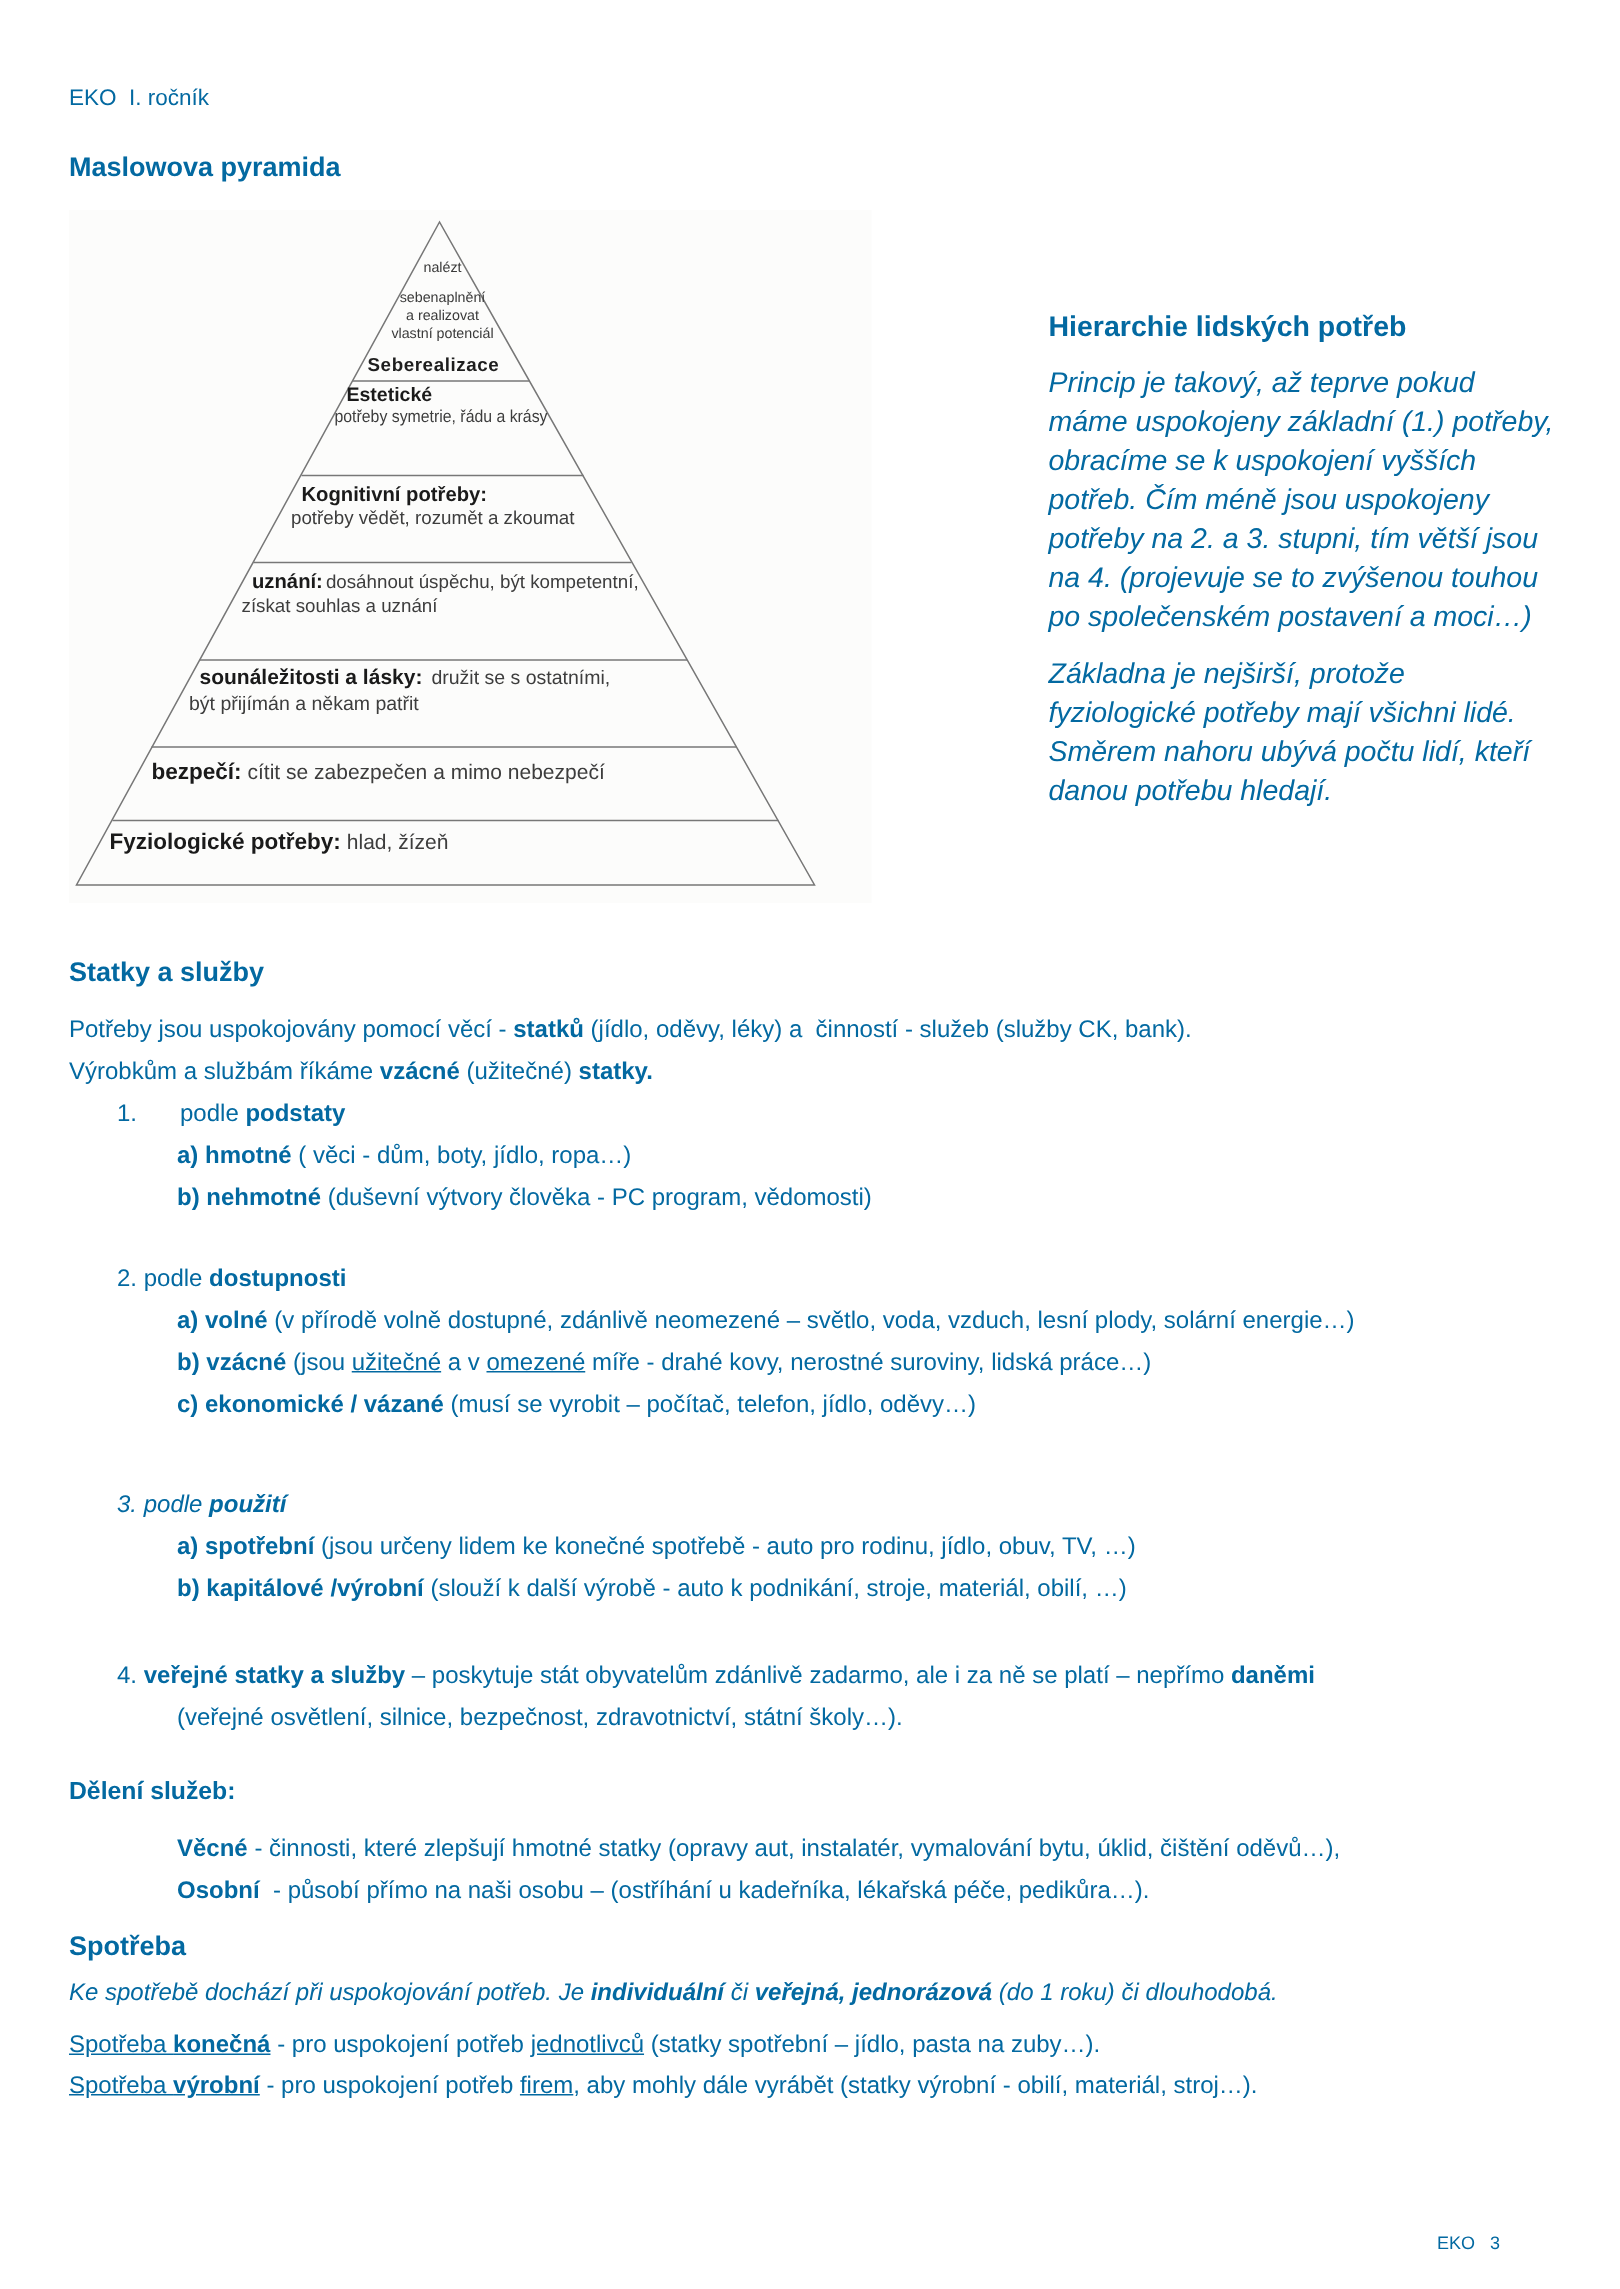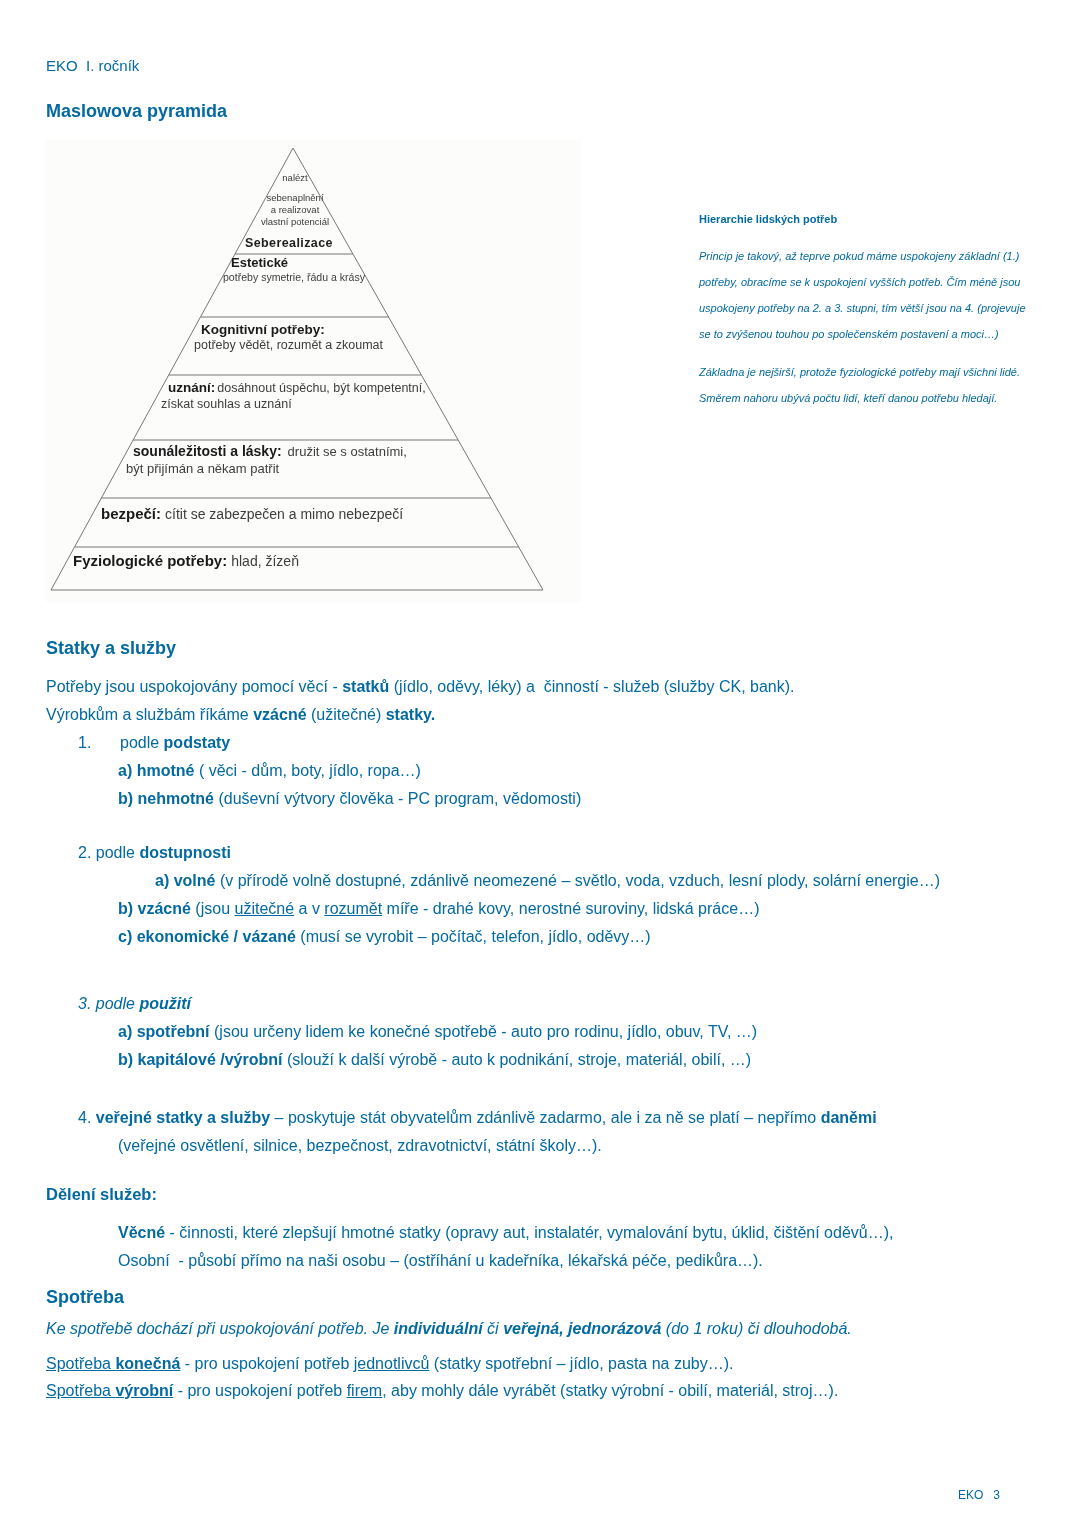--- a/index.html
+++ b/index.html
@@ -11,21 +11,21 @@
     font-family:"Liberation Sans", sans-serif;
     overflow:hidden;
     box-sizing:border-box;
     padding:56px 40px 0 46px;
   }
   .course { font-size:15px; line-height:19px; white-space:pre; }
   .h1 { font-size:18px; font-weight:bold; line-height:28px; }
   .doc-title { margin-top:22px; }
   .fig-row { display:flex; margin-top:15px; }
   .pyr-box { width:535px; height:462px; background:#fcfcfb; flex:none; }
-  .sidebar { width:354px; margin-left:118px; padding-top:66px; font-size:11px; line-height:26px; }
+  .sidebar { width:354px; margin-left:118px; padding-top:66px; font-size:19px; line-height:26px; }
   .sidebar-h { font-weight:bold; margin-bottom:11px; }
   .sidebar p { margin:0 0 12px 0; font-style:italic; }
   .rich { white-space:pre-wrap; }
   .body-line { font-size:16px; line-height:28px; white-space:pre-wrap; }
   .sec-statky { margin-top:32px; }
   .intro { margin-top:11px; }
   .sub-h { font-size:16.5px; font-weight:bold; line-height:28px; margin-top:12px; }
   .num-row { display:flex; }
   .num-cell { width:42px; flex:none; }
   .ind1 { margin-left:32px; }
@@ -111,35 +111,35 @@
 
 
   <div class="body-line num-row ind1">
     <span class="num-cell">1.</span>
     <span class="rich"><span>podle </span><span style="font-weight: bold;">podstaty</span></span>
   </div>
   <div class="body-line rich ind2"><span style="font-weight: bold;">a) hmotné</span><span> ( věci - dům, boty, jídlo, ropa…)</span></div>
   <div class="body-line rich ind2"><span style="font-weight: bold;">b) nehmotné</span><span> (duševní výtvory člověka - PC program, vědomosti)</span></div>
 
   <div class="body-line rich ind1 gap26"><span>2. podle </span><span style="font-weight: bold;">dostupnosti</span></div>
-  <div class="body-line rich ind2"><span style="font-weight: bold; margin-left: 37px;">a) volné</span><span> (v přírodě volně dostupné, zdánlivě neomezené – světlo, voda, vzduch, lesní plody, solární energie…)</span></div>
-  <div class="body-line rich ind2"><span style="font-weight: bold;">b) vzácné</span><span> (jsou </span><span style="text-decoration: underline;">užitečné</span><span> a v </span><span style="text-decoration: underline;">rozumět</span><span> míře - drahé kovy, nerostné suroviny, lidská práce…)</span></div>
+  <div class="body-line rich ind2"><span style="font-weight: bold;">a) volné</span><span> (v přírodě volně dostupné, zdánlivě neomezené – světlo, voda, vzduch, lesní plody, solární energie…)</span></div>
+  <div class="body-line rich ind2"><span style="font-weight: bold;">b) vzácné</span><span> (jsou </span><span style="text-decoration: underline;">užitečné</span><span> a v </span><span style="text-decoration: underline;">omezené</span><span> míře - drahé kovy, nerostné suroviny, lidská práce…)</span></div>
   <div class="body-line rich ind2"><span style="font-weight: bold;">c) ekonomické / vázané</span><span> (musí se vyrobit – počítač, telefon, jídlo, oděvy…)</span></div>
 
   <div class="body-line rich ind1 gap28"><span>3. podle </span><span style="font-weight: bold;">použití</span></div>
   <div class="body-line rich ind2"><span style="font-weight: bold;">a) spotřební</span><span> (jsou určeny lidem ke konečné spotřebě - auto pro rodinu, jídlo, obuv, TV, …)</span></div>
   <div class="body-line rich ind2"><span style="font-weight: bold;">b) kapitálové /výrobní</span><span> (slouží k další výrobě - auto k podnikání, stroje, materiál, obilí, …)</span></div>
 
   <div class="body-line rich ind1 gap30"><span>4. </span><span style="font-weight: bold;">veřejné statky a služby</span><span> – poskytuje stát obyvatelům zdánlivě zadarmo, ale i za ně se platí – nepřímo </span><span style="font-weight: bold;">daněmi</span></div>
   <div class="body-line rich ind2"><span>(veřejné osvětlení, silnice, bezpečnost, zdravotnictví, státní školy…).</span></div>
 
   <div class="sub-h sluzeb-h">Dělení služeb:</div>
 
   <div class="body-line rich ind2 intro"><span style="font-weight: bold;">Věcné</span><span> - činnosti, které zlepšují hmotné statky (opravy aut, instalatér, vymalování bytu, úklid, čištění oděvů…),</span></div>
-  <div class="body-line rich ind2"><span style="font-weight: normal; text-align: center;">Osobní</span><span>  - působí přímo na naši osobu – (ostříhání u kadeřníka, lékařská péče, pedikůra…).</span></div>
+  <div class="body-line rich ind2"><span style="font-weight: bold; text-align: center;">Osobní</span><span>  - působí přímo na naši osobu – (ostříhání u kadeřníka, lékařská péče, pedikůra…).</span></div>
 
   <div class="h1 sec-spotreba">Spotřeba</div>
 
   <div class="body-line rich spotreba-intro"><span>Ke spotřebě dochází při uspokojování potřeb. Je </span><span style="font-weight: bold;">individuální</span><span> či </span><span style="font-weight: bold;">veřejná, jednorázová</span><span> (do 1 roku) či </span><span style="font-weight: normal;">dlouhodobá.</span></div>
 
   <div class="spotreba-lines">
     <div class="body-line rich" style="line-height:27px"><span style="text-decoration: underline;">Spotřeba </span><span style="font-weight: bold; text-decoration: underline;">konečná</span><span> - pro uspokojení potřeb </span><span style="text-decoration: underline;">jednotlivců</span><span> (statky spotřební – jídlo, pasta na zuby…).</span></div>
     <div class="body-line rich" style="line-height:27px"><span style="text-decoration: underline;">Spotřeba </span><span style="font-weight: bold; text-decoration: underline;">výrobní</span><span> - pro uspokojení potřeb </span><span style="text-decoration: underline;">firem</span><span>, aby mohly dále vyrábět (statky výrobní - obilí, materiál, stroj…).</span></div>
   </div>
 

